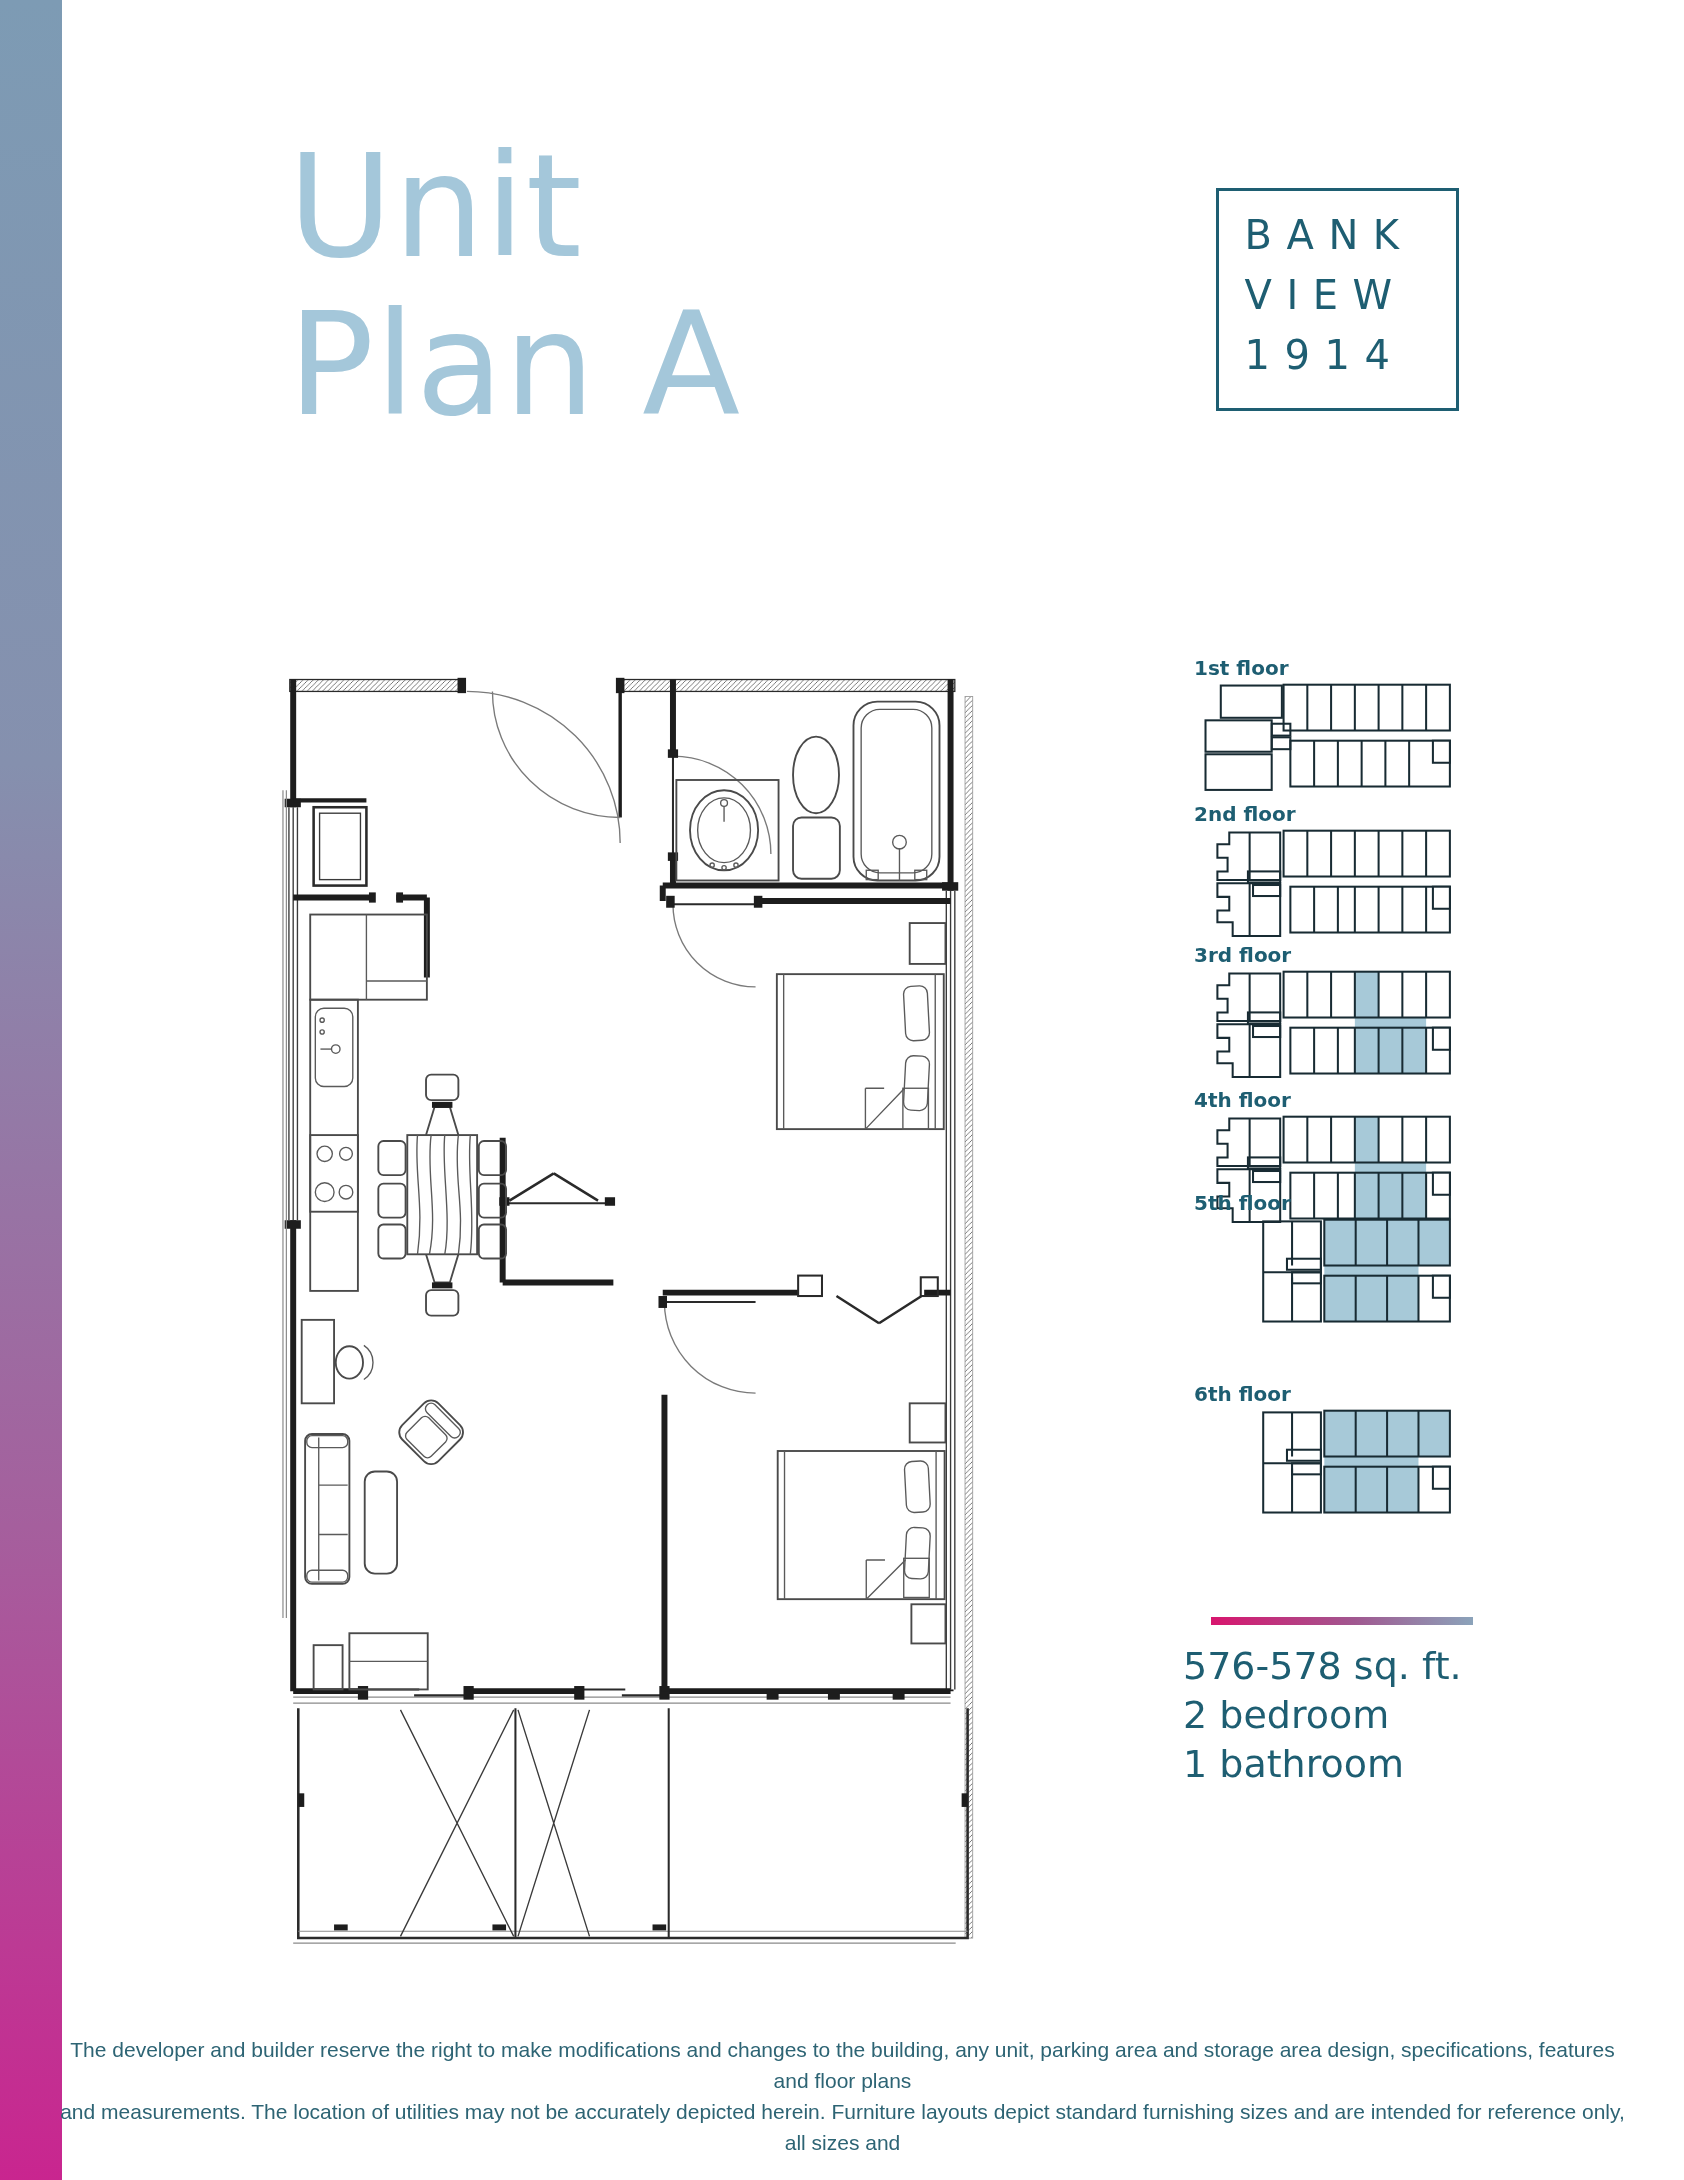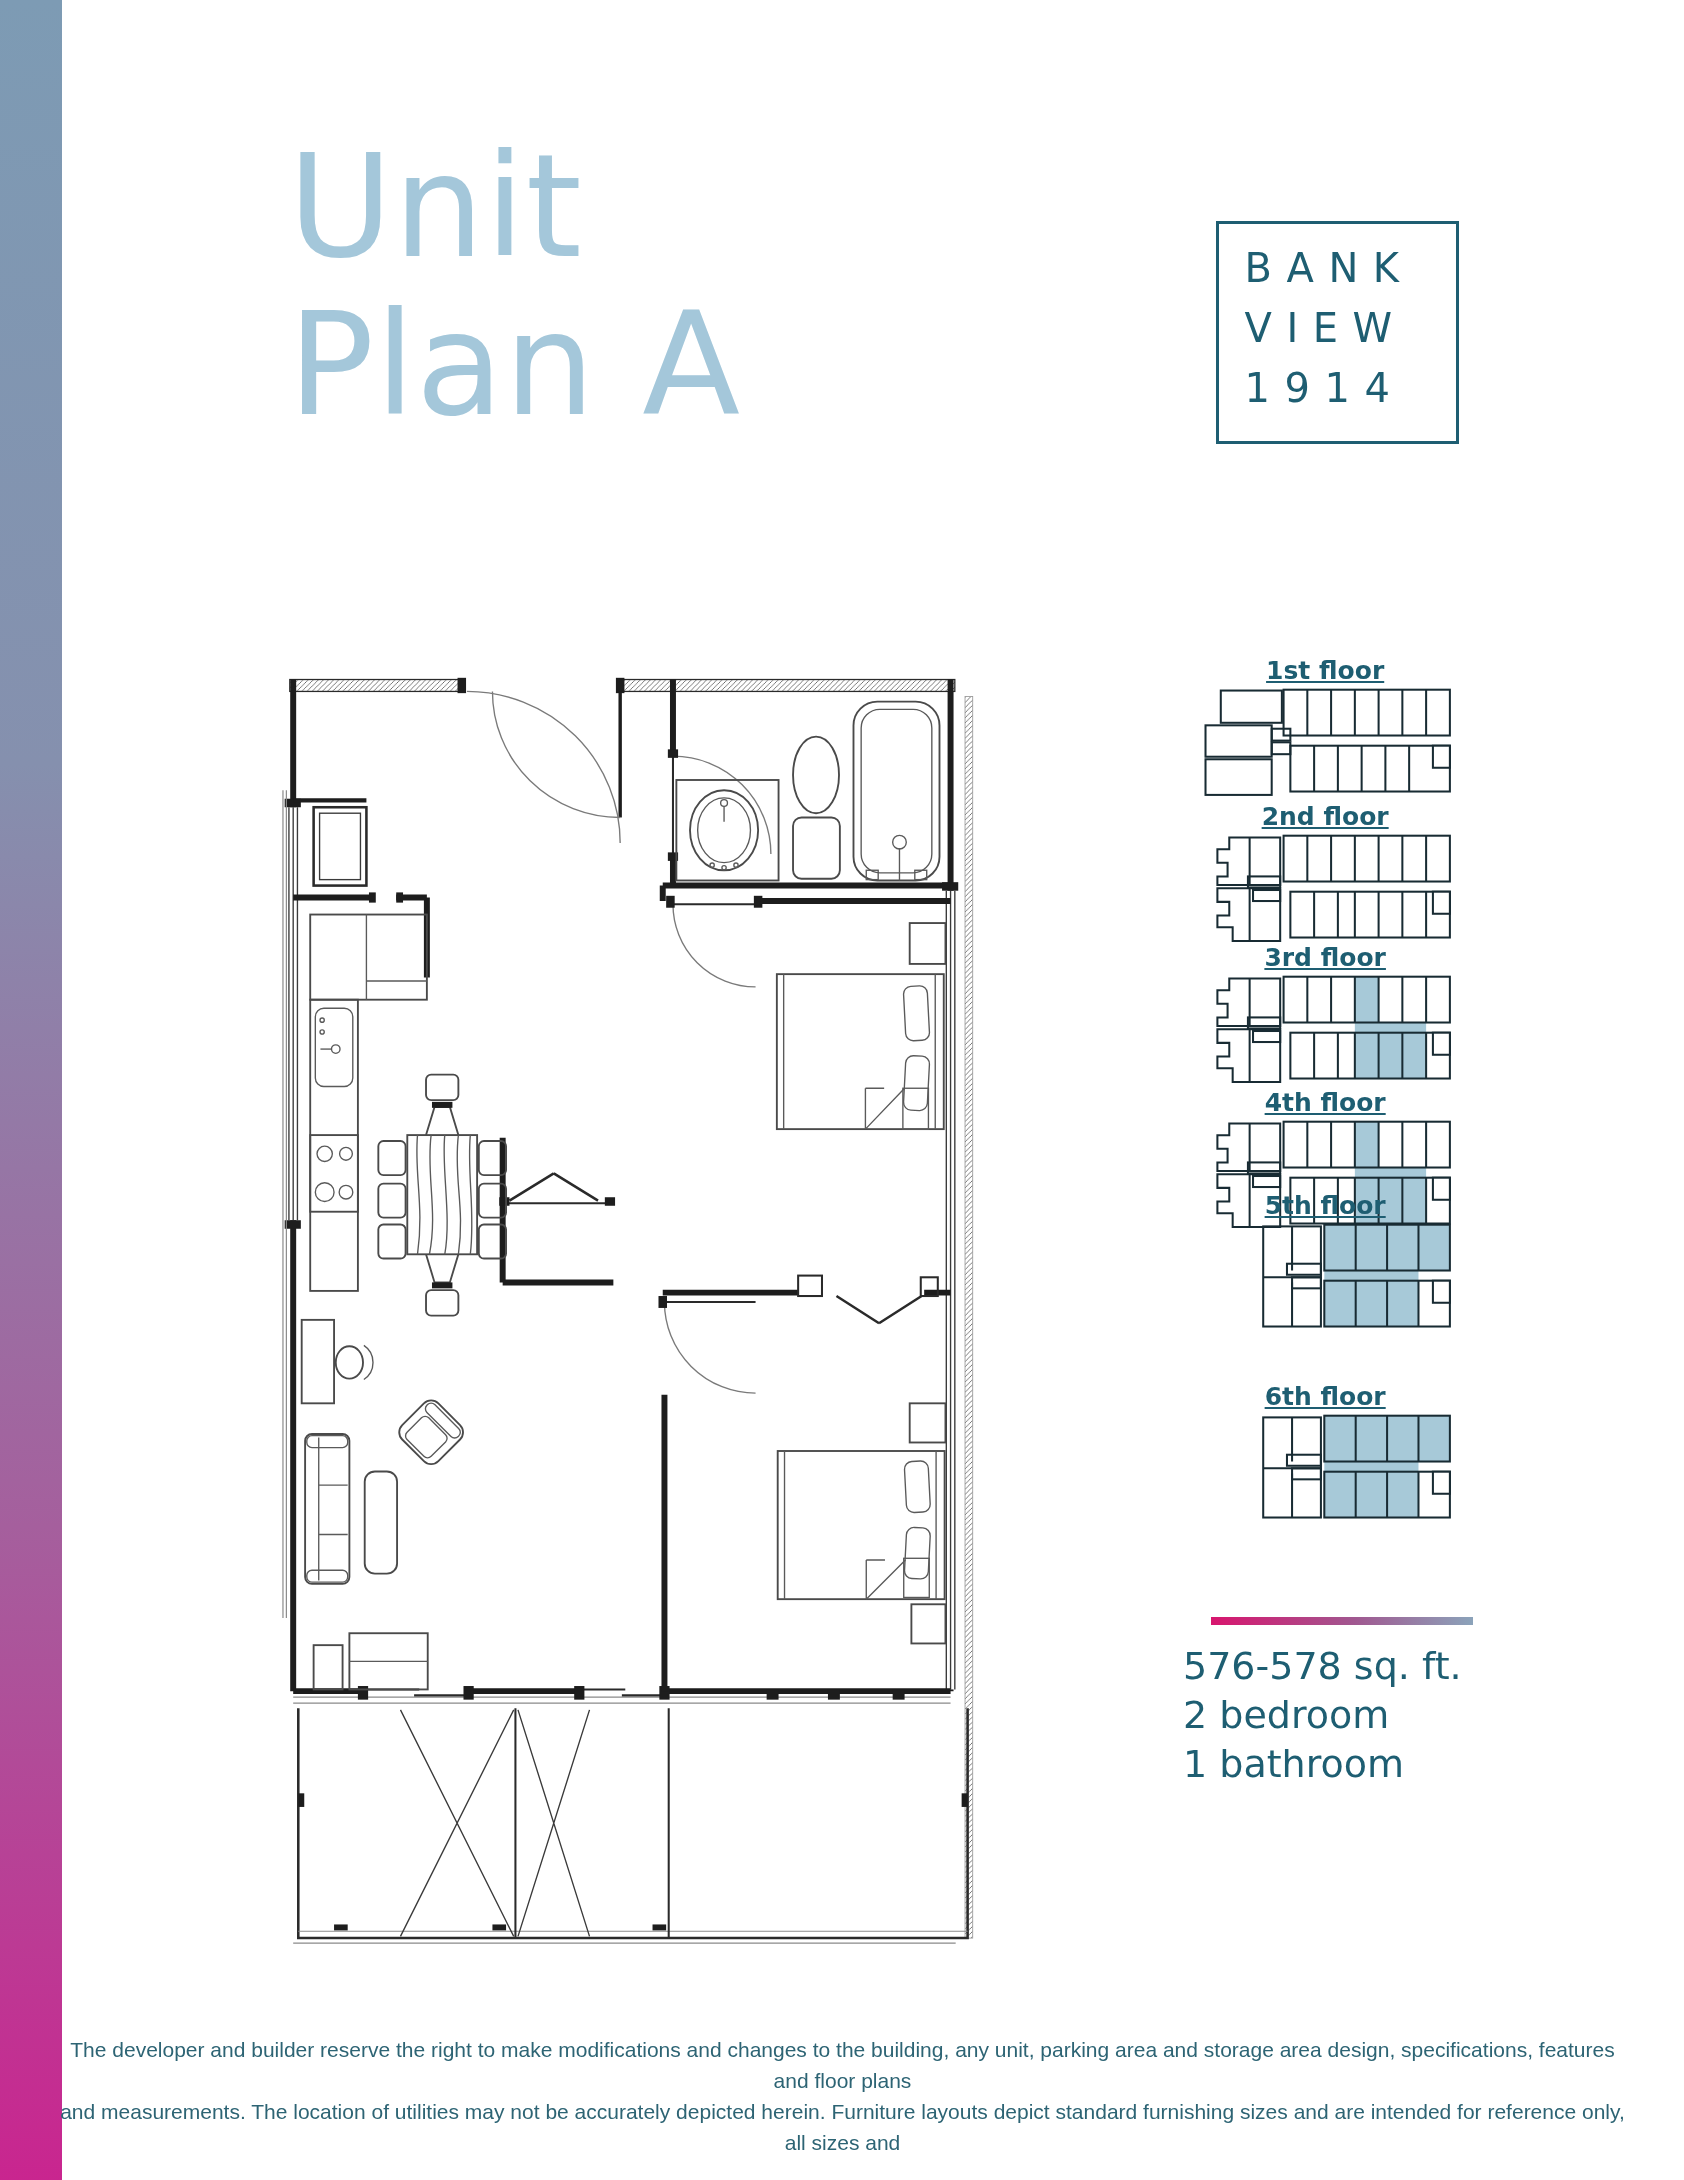--- a/index.html
+++ b/index.html
@@ -3,43 +3,43 @@
 <meta charset="utf-8">
 <style>
   html,body{margin:0;padding:0;background:#fff;}
   .page{position:relative;width:1685px;height:2181px;background:#ffffff;overflow:hidden;
         font-family:"DejaVu Sans","Liberation Sans",sans-serif;}
   .gradient-bar{position:absolute;left:0;top:0;width:62px;height:2181px;
         background:linear-gradient(180deg,var(--grad_top) 0%,#8590ae 35%,#a55f9d 70%,var(--grad_bottom) 100%);}
   .title{position:absolute;left:288px;top:128px;color:var(--title);font-weight:400;
         font-size:143px;line-height:158px;letter-spacing:0.9px;}
   .logo-box{position:absolute;left:1216px;top:188px;width:211px;height:203px;
-        border:3.4px solid var(--teal);padding:13.6px 0 0 25.6px;color:var(--teal);margin-top:33px;}
+        border:3.4px solid var(--teal);padding:13.6px 0 0 25.6px;color:var(--teal);}
   .logo-box div{font-size:40px;line-height:60px;letter-spacing:14.5px;font-weight:500;}
   .plan-wrap{position:absolute;left:281px;top:671px;width:709px;height:1279px;}
   .plan-wrap svg{width:100%;height:100%;}
   
   .w7{stroke:#1d1d1d;stroke-width:7;fill:none}
   .w5{stroke:#1d1d1d;stroke-width:5;fill:none}
   .w4{stroke:#1d1d1d;stroke-width:4;fill:none}
   .w3{stroke:#2a2a2a;stroke-width:3;fill:none}
   .w2{stroke:#2a2a2a;stroke-width:2.4;fill:none}
   .w1{stroke:#3a3a3a;stroke-width:1.6;fill:none}
   .w1g{stroke:#8a8a8a;stroke-width:1.4;fill:none}
   .arc{stroke:#7a7a7a;stroke-width:1.6;fill:none}
   .f{stroke:#4a4a4a;stroke-width:2.2;fill:none}
   .f1{stroke:#5a5a5a;stroke-width:1.6;fill:none}
   .blk{fill:#1d1d1d;stroke:none}
   .hatchwall{fill:url(#hatch);stroke:#2a2a2a;stroke-width:1.5}
   .band{fill:url(#hatch);stroke:#999;stroke-width:1}
   
   .floors{position:absolute;left:1194px;top:0;width:264px;height:2181px;}
   .floor-block{position:absolute;left:0;width:264px;}
-  .floor-label{color:var(--teal);font-weight:700;font-size:25px;text-align:center;
-        padding-right:1.7px;margin-bottom:2.6px;text-decoration:underline;}
+  .floor-label{color:var(--teal);font-weight:700;font-size:20px;text-align:left;
+        padding-right:1.7px;margin-bottom:2.6px;}
   .floor-svg{width:264px;height:112px;display:block;}
   .fp{stroke:#182b33;stroke-width:2.4;fill:none;stroke-linejoin:miter;}
   .fpw{fill:#ffffff;stroke:#182b33;stroke-width:2.4;}
   .hl{fill:var(--hl,transparent);stroke:none;}
   .divider{position:absolute;left:1211px;top:1617px;width:262px;height:7.7px;
         background:linear-gradient(90deg,var(--divider_from) 0%,#a05890 55%,var(--divider_to) 100%);}
   .stats{position:absolute;left:1183px;top:1642px;color:var(--teal);font-size:38px;line-height:49px;}
   .footer{position:absolute;left:60px;right:60px;top:2034px;text-align:center;color:#2d6474;
         font-family:"Liberation Sans",sans-serif;font-size:21px;line-height:31px;}
 </style>

